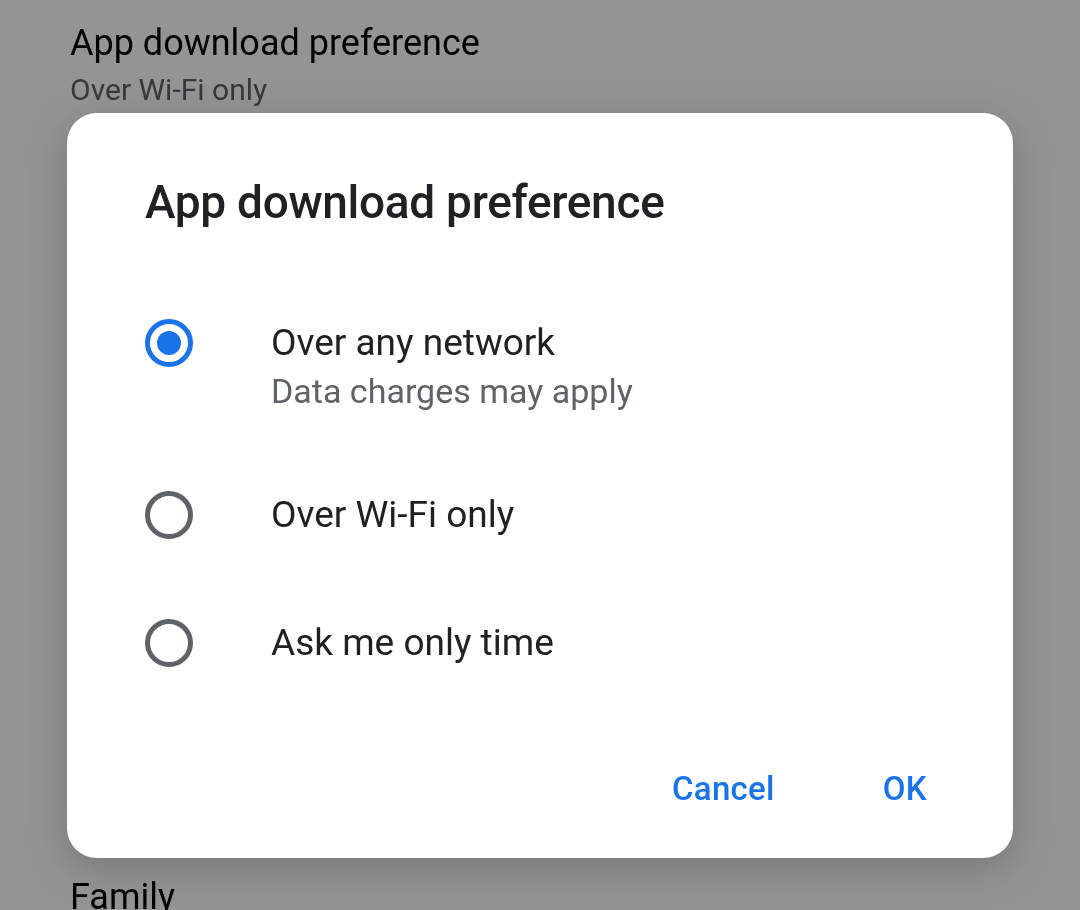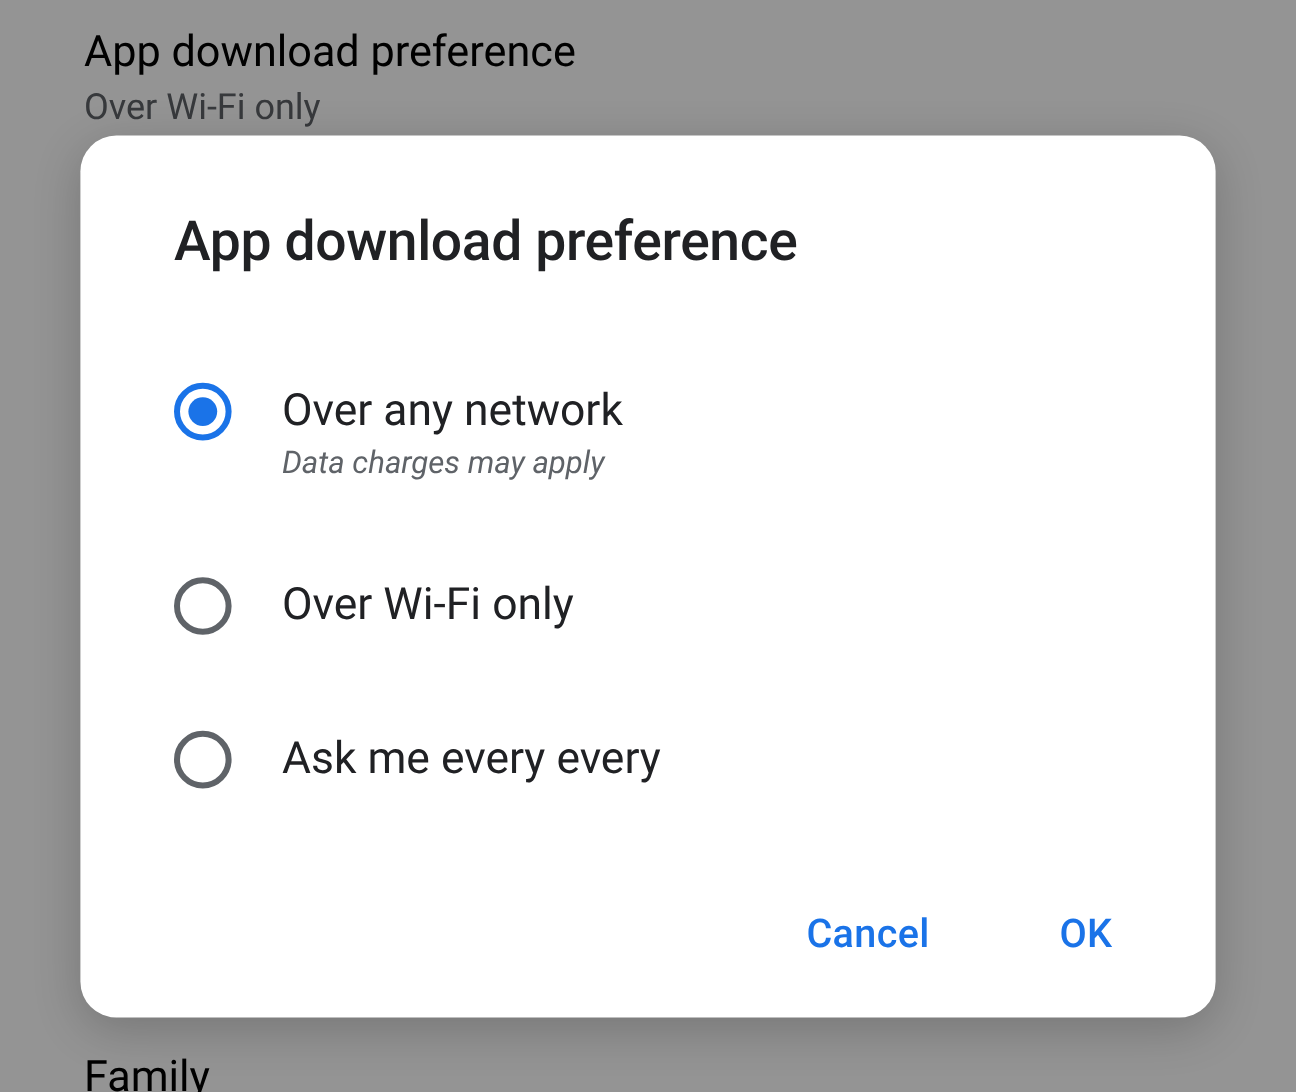--- a/index.html
+++ b/index.html
@@ -72,20 +72,21 @@
       letter-spacing: -0.3px;
     }
     .radio-group {
       padding: 0 78px;
     }
     .radio-option {
       display: flex;
       align-items: flex-start;
       margin-bottom: 80px;
       cursor: pointer;
+      gap: 36px;
     }
     .radio-option:last-of-type {
       margin-bottom: 90px;
     }
     .radio-button {
       width: 48px;
       height: 48px;
       flex-shrink: 0;
       margin-right: 42px;
       margin-top: 0px;
@@ -116,25 +117,24 @@
       flex-direction: column;
       justify-content: center;
     }
     .radio-label {
       font-size: 37px;
       color: #202124;
       font-weight: 400;
       line-height: 1.3;
     }
     .radio-sublabel {
-      font-size: 26px;
+      font-size: 34px;
       color: #5f6368;
       font-weight: 400;
       margin-top: 4px;
-      font-style: italic;
     }
     .dialog-actions {
       display: flex;
       justify-content: flex-end;
       gap: 92px;
       padding: 0 78px 0 0;
     }
     .dialog-button {
       background: none;
       border: none;
@@ -184,21 +184,21 @@
       <div class="radio-label-group">
         <div class="radio-label">Over Wi-Fi only</div>
       </div>
     </div>
 
     <div class="radio-option">
       <div class="radio-button">
         <div class="radio-outer"></div>
       </div>
       <div class="radio-label-group">
-        <div class="radio-label">Ask me every every</div>
+        <div class="radio-label">Ask me only time</div>
       </div>
     </div>
 
   </div>
 
   <div class="dialog-actions">
     <button class="dialog-button">Cancel</button>
     <button class="dialog-button">OK</button>
   </div>
 </div>

